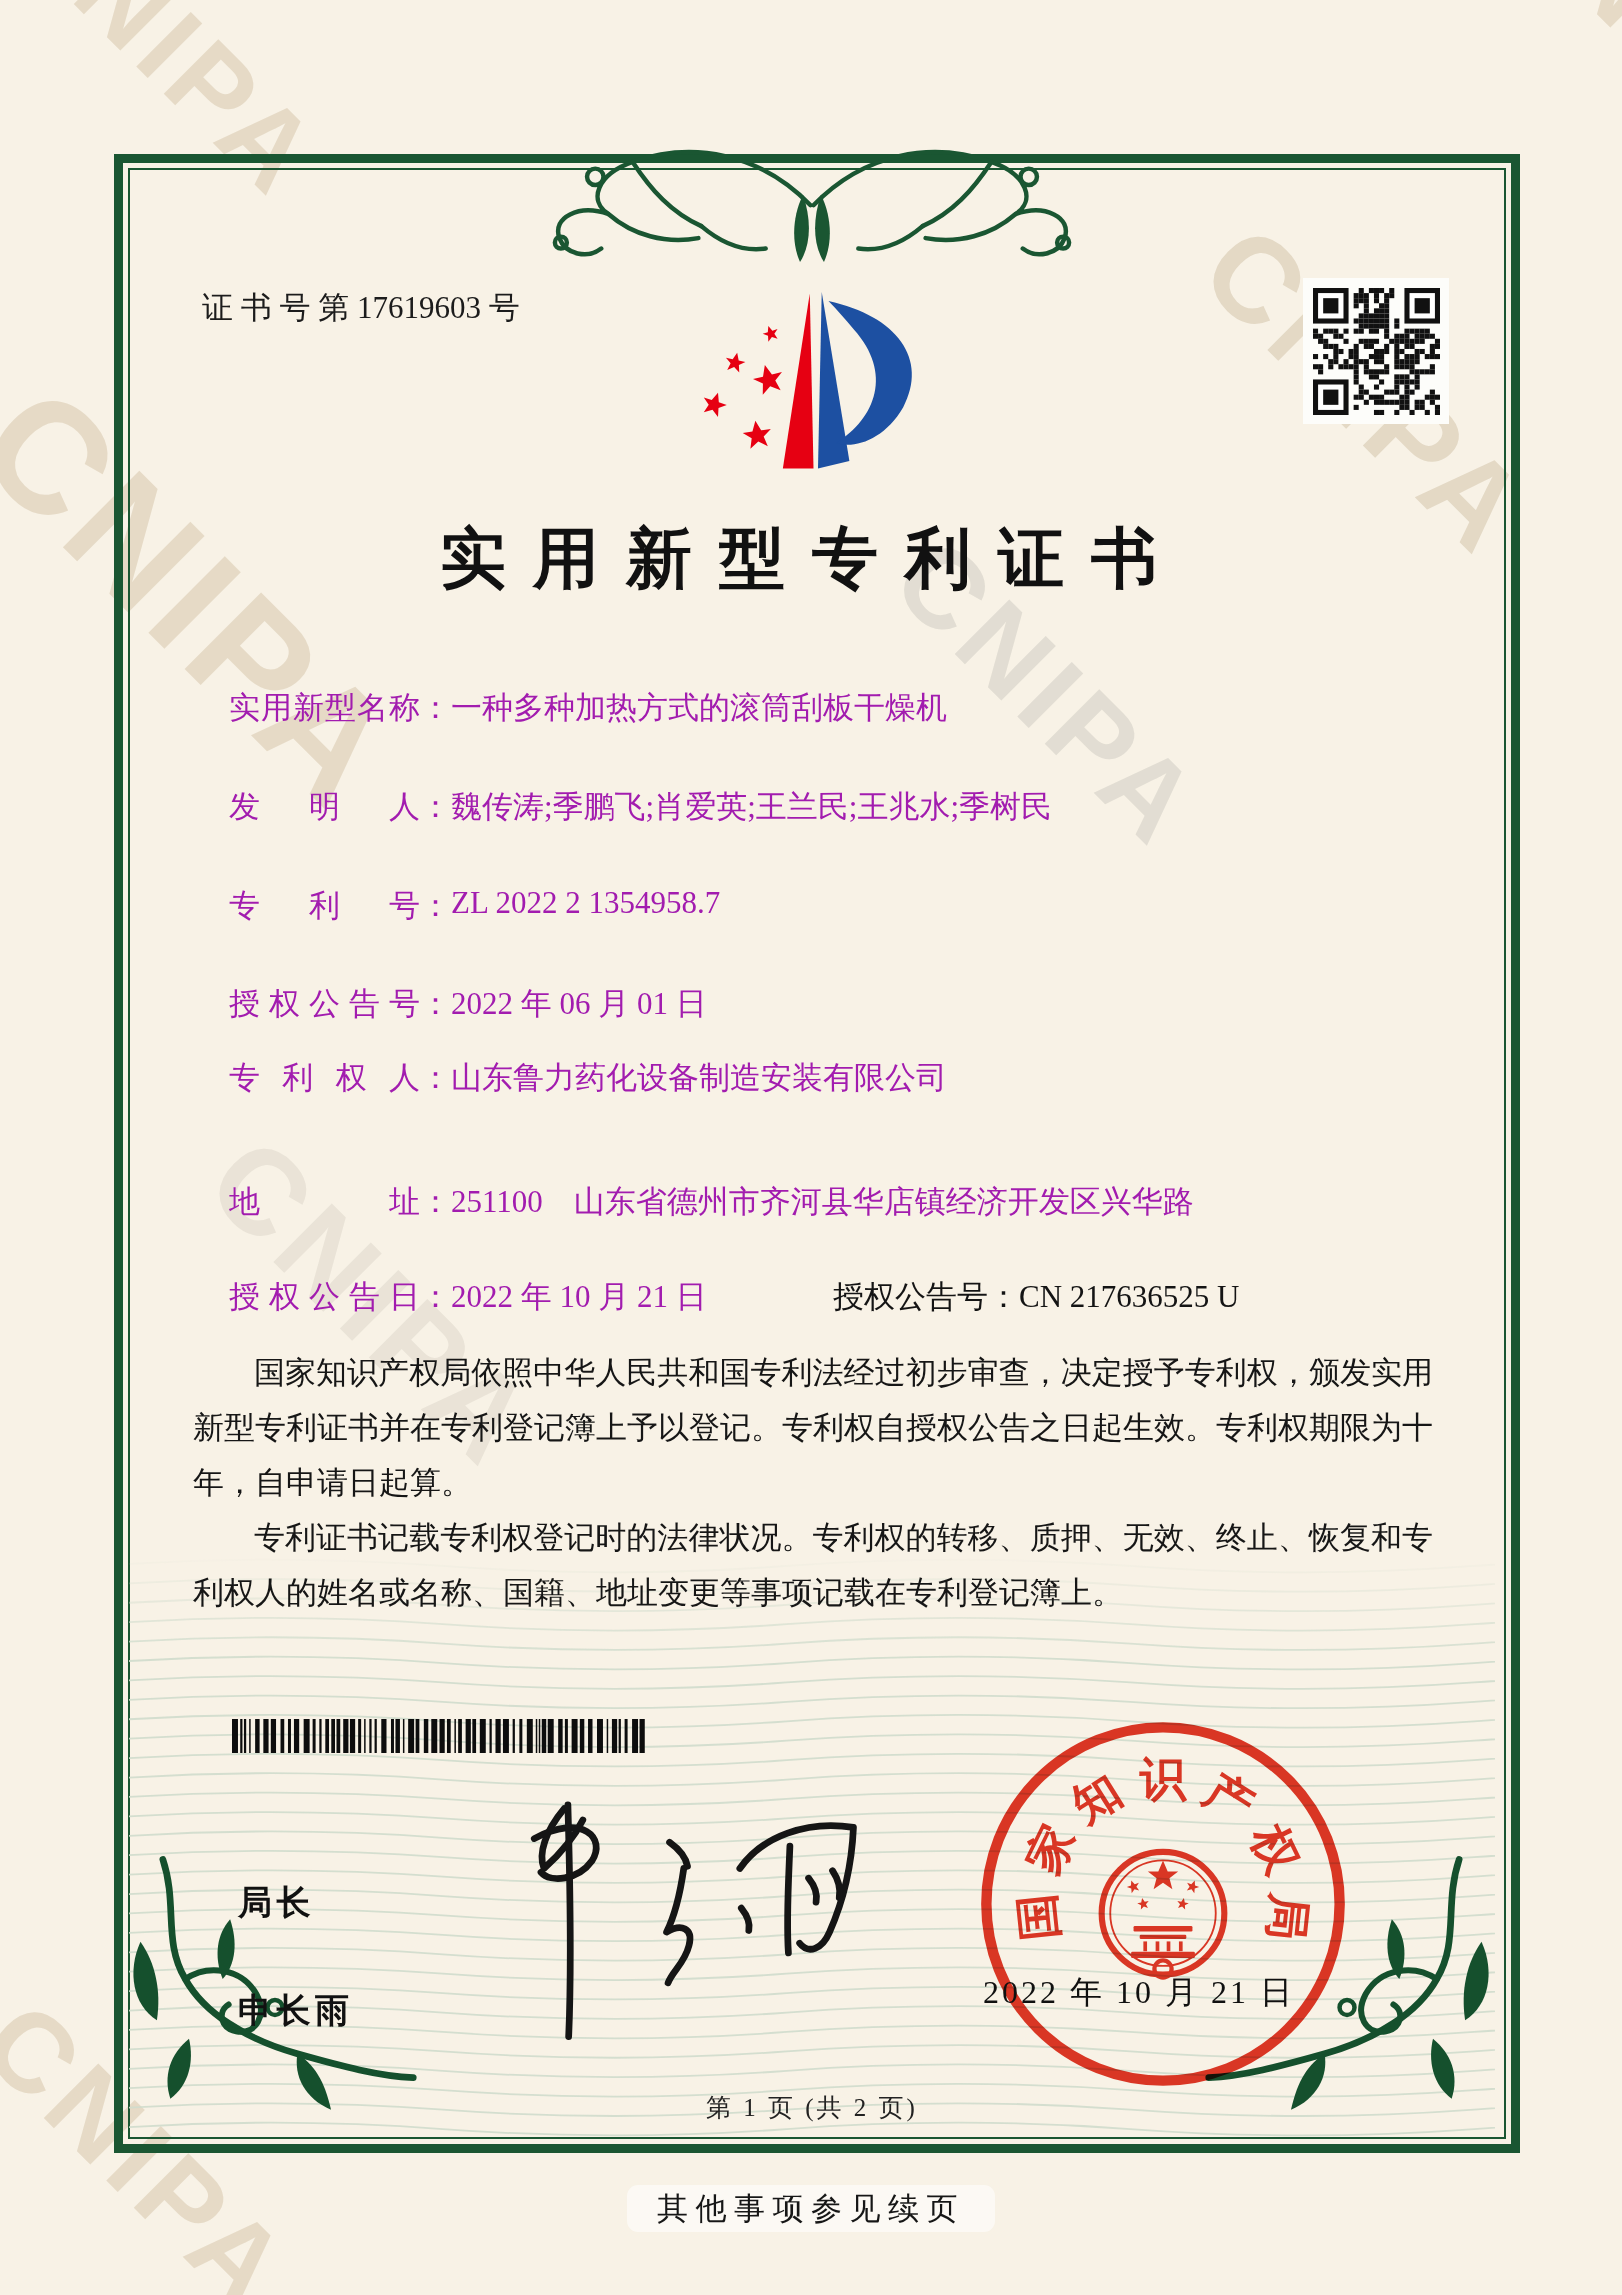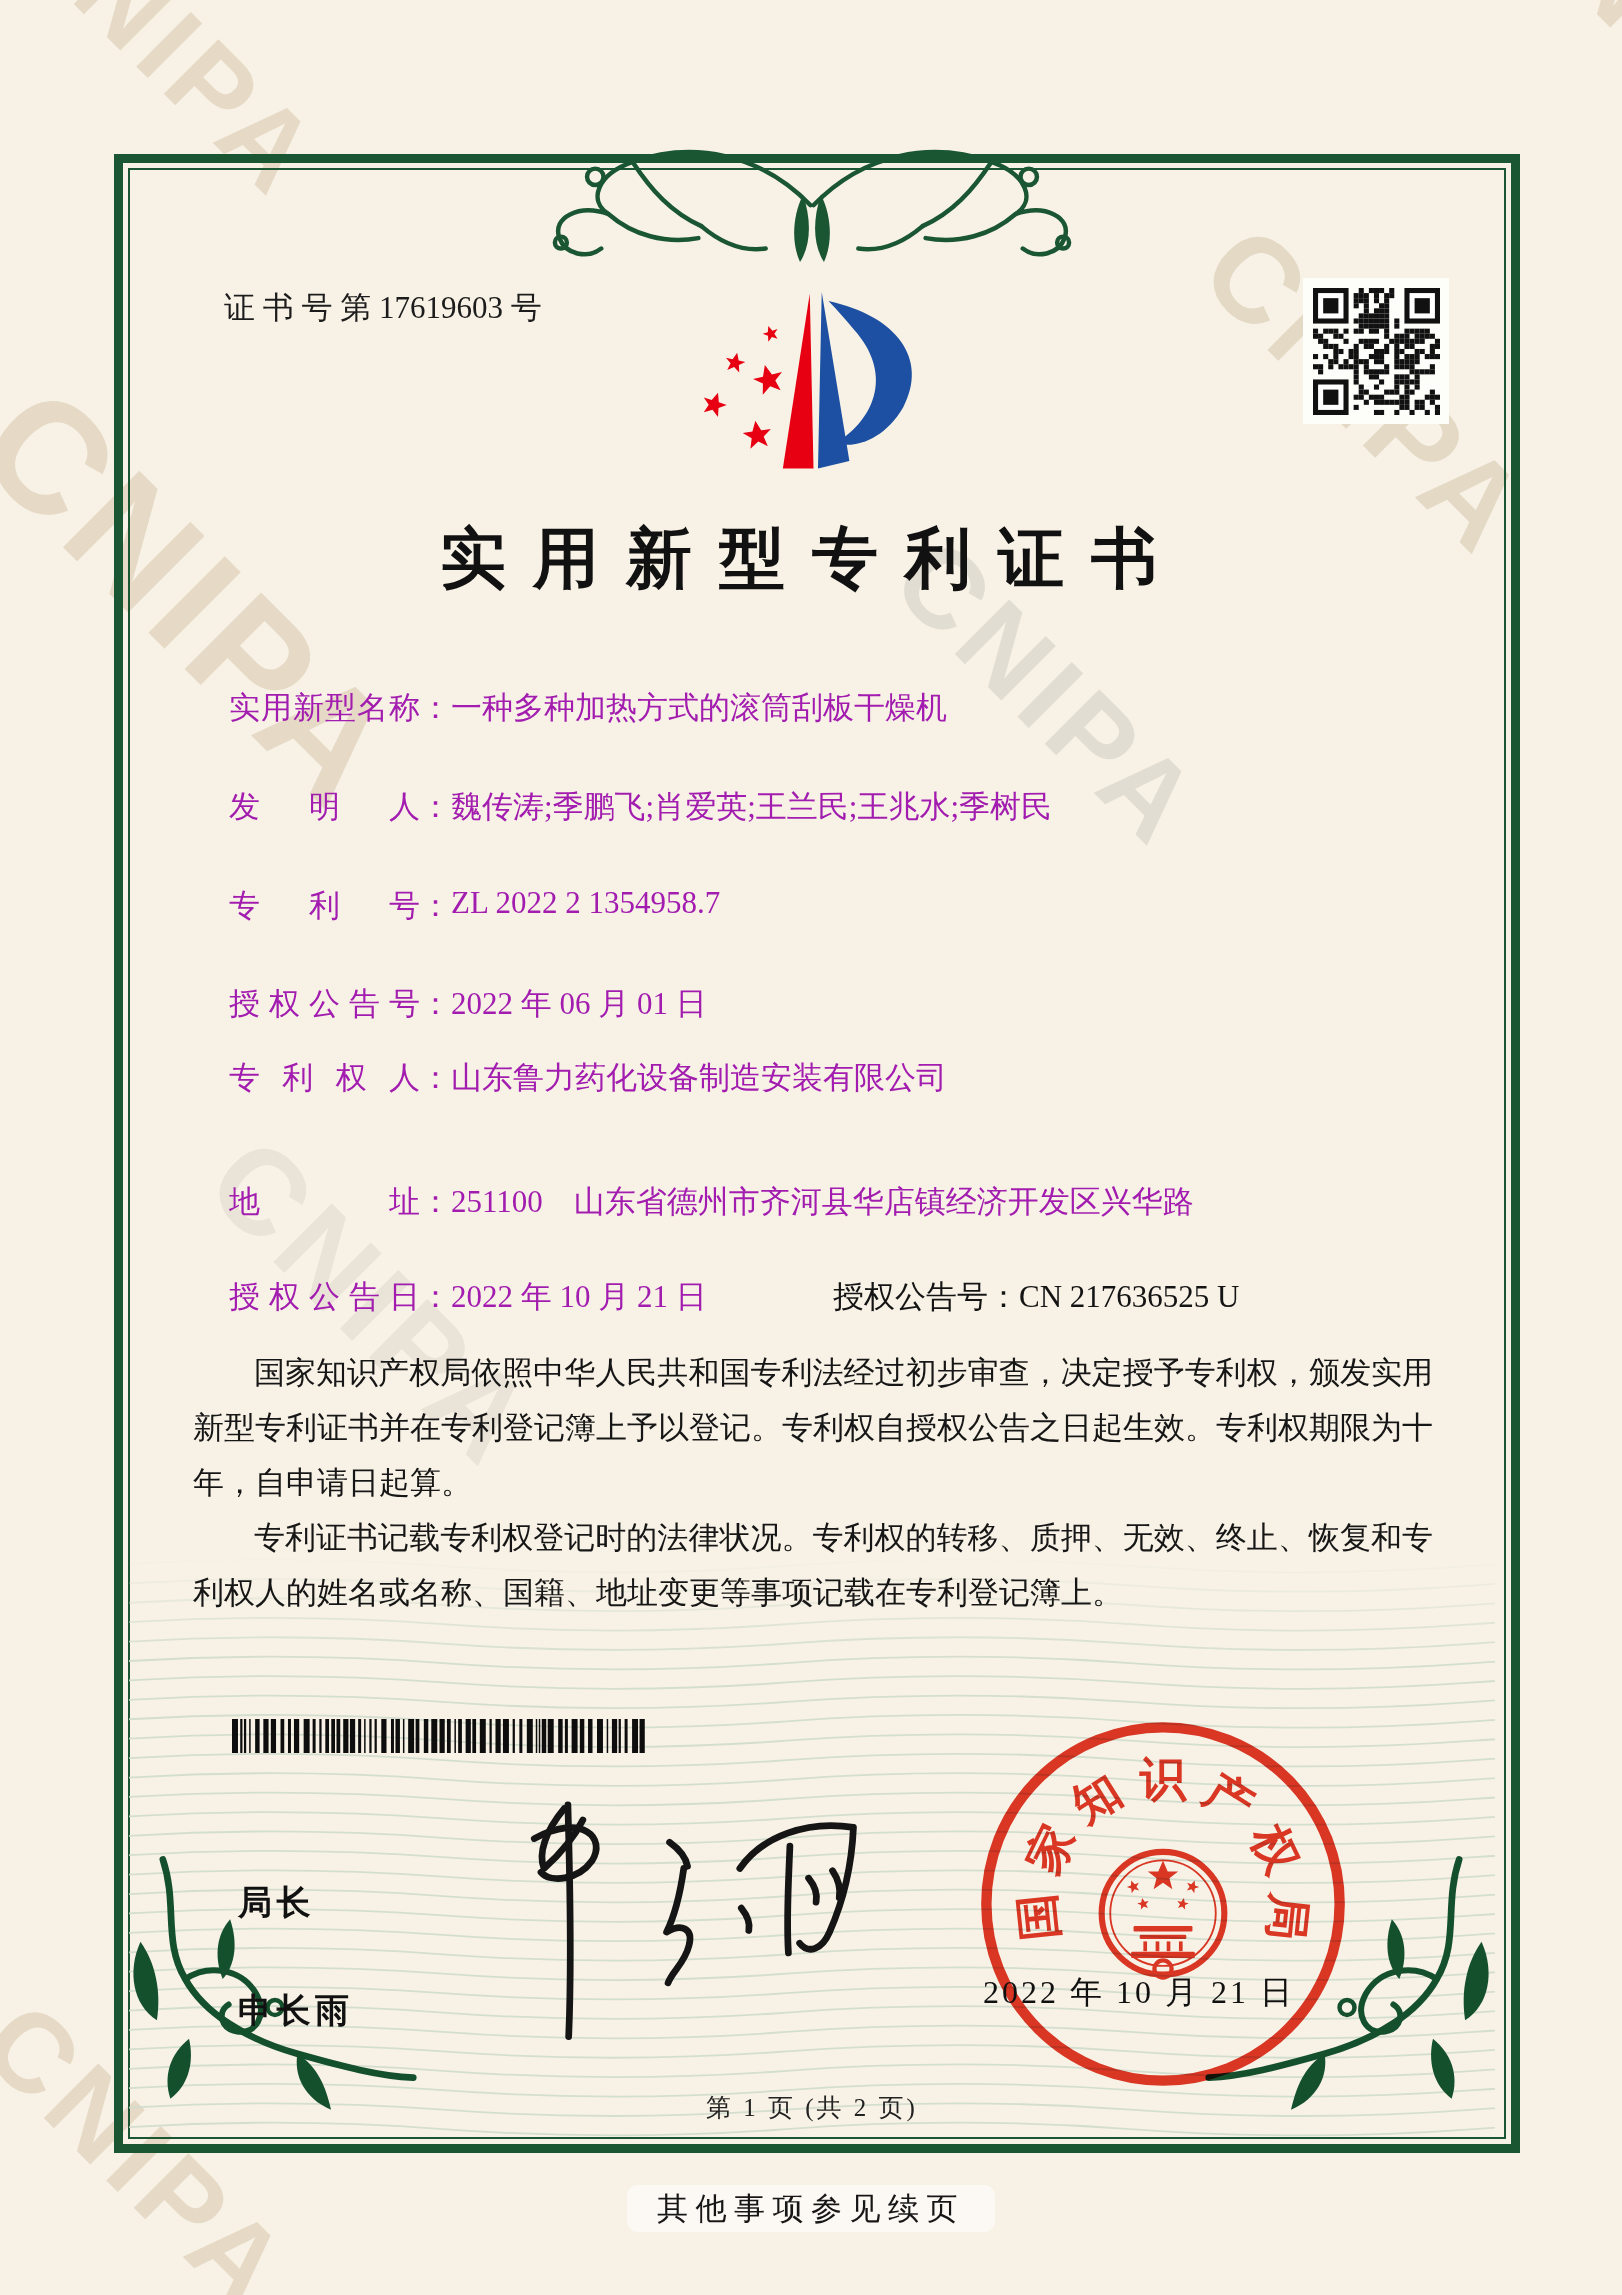--- a/index.html
+++ b/index.html
@@ -25,21 +25,21 @@
   .waves-box{position:absolute;left:129px;top:1554px;width:1366px;height:587px;z-index:1;
              -webkit-mask-image:linear-gradient(to bottom,transparent,#000 105px);
              mask-image:linear-gradient(to bottom,transparent,#000 105px);}
   .waves-box svg{width:100%;height:100%;}
 
   .ornament{position:absolute;z-index:2;}
   .top-ornament{left:513px;top:132px;width:598px;height:142px;}
   .corner-left{left:118px;top:1852px;width:299px;height:284px;}
   .corner-right{left:1205px;top:1852px;width:299px;height:284px;transform:scaleX(-1);}
 
-  .cert-no{position:absolute;left:224px;top:287px;font-size:31px;color:#1c1c1c;z-index:3;}
+  .cert-no{position:absolute;left:202px;top:287px;font-size:31px;color:#1c1c1c;z-index:3;}
 
   .logo{position:absolute;left:658px;top:247px;width:314px;height:247px;z-index:3;}
 
   .qr-box{position:absolute;left:1303px;top:278px;width:146px;height:146px;background:#fdfdfa;z-index:3;
           display:flex;align-items:center;justify-content:center;}
 
   .title{position:absolute;left:114px;top:514px;width:1396px;text-align:center;z-index:3;
          font-size:66px;font-weight:700;letter-spacing:27px;color:#111;}
 
   .row{position:absolute;left:229px;z-index:3;font-size:31px;color:#a21caf;white-space:nowrap;}

